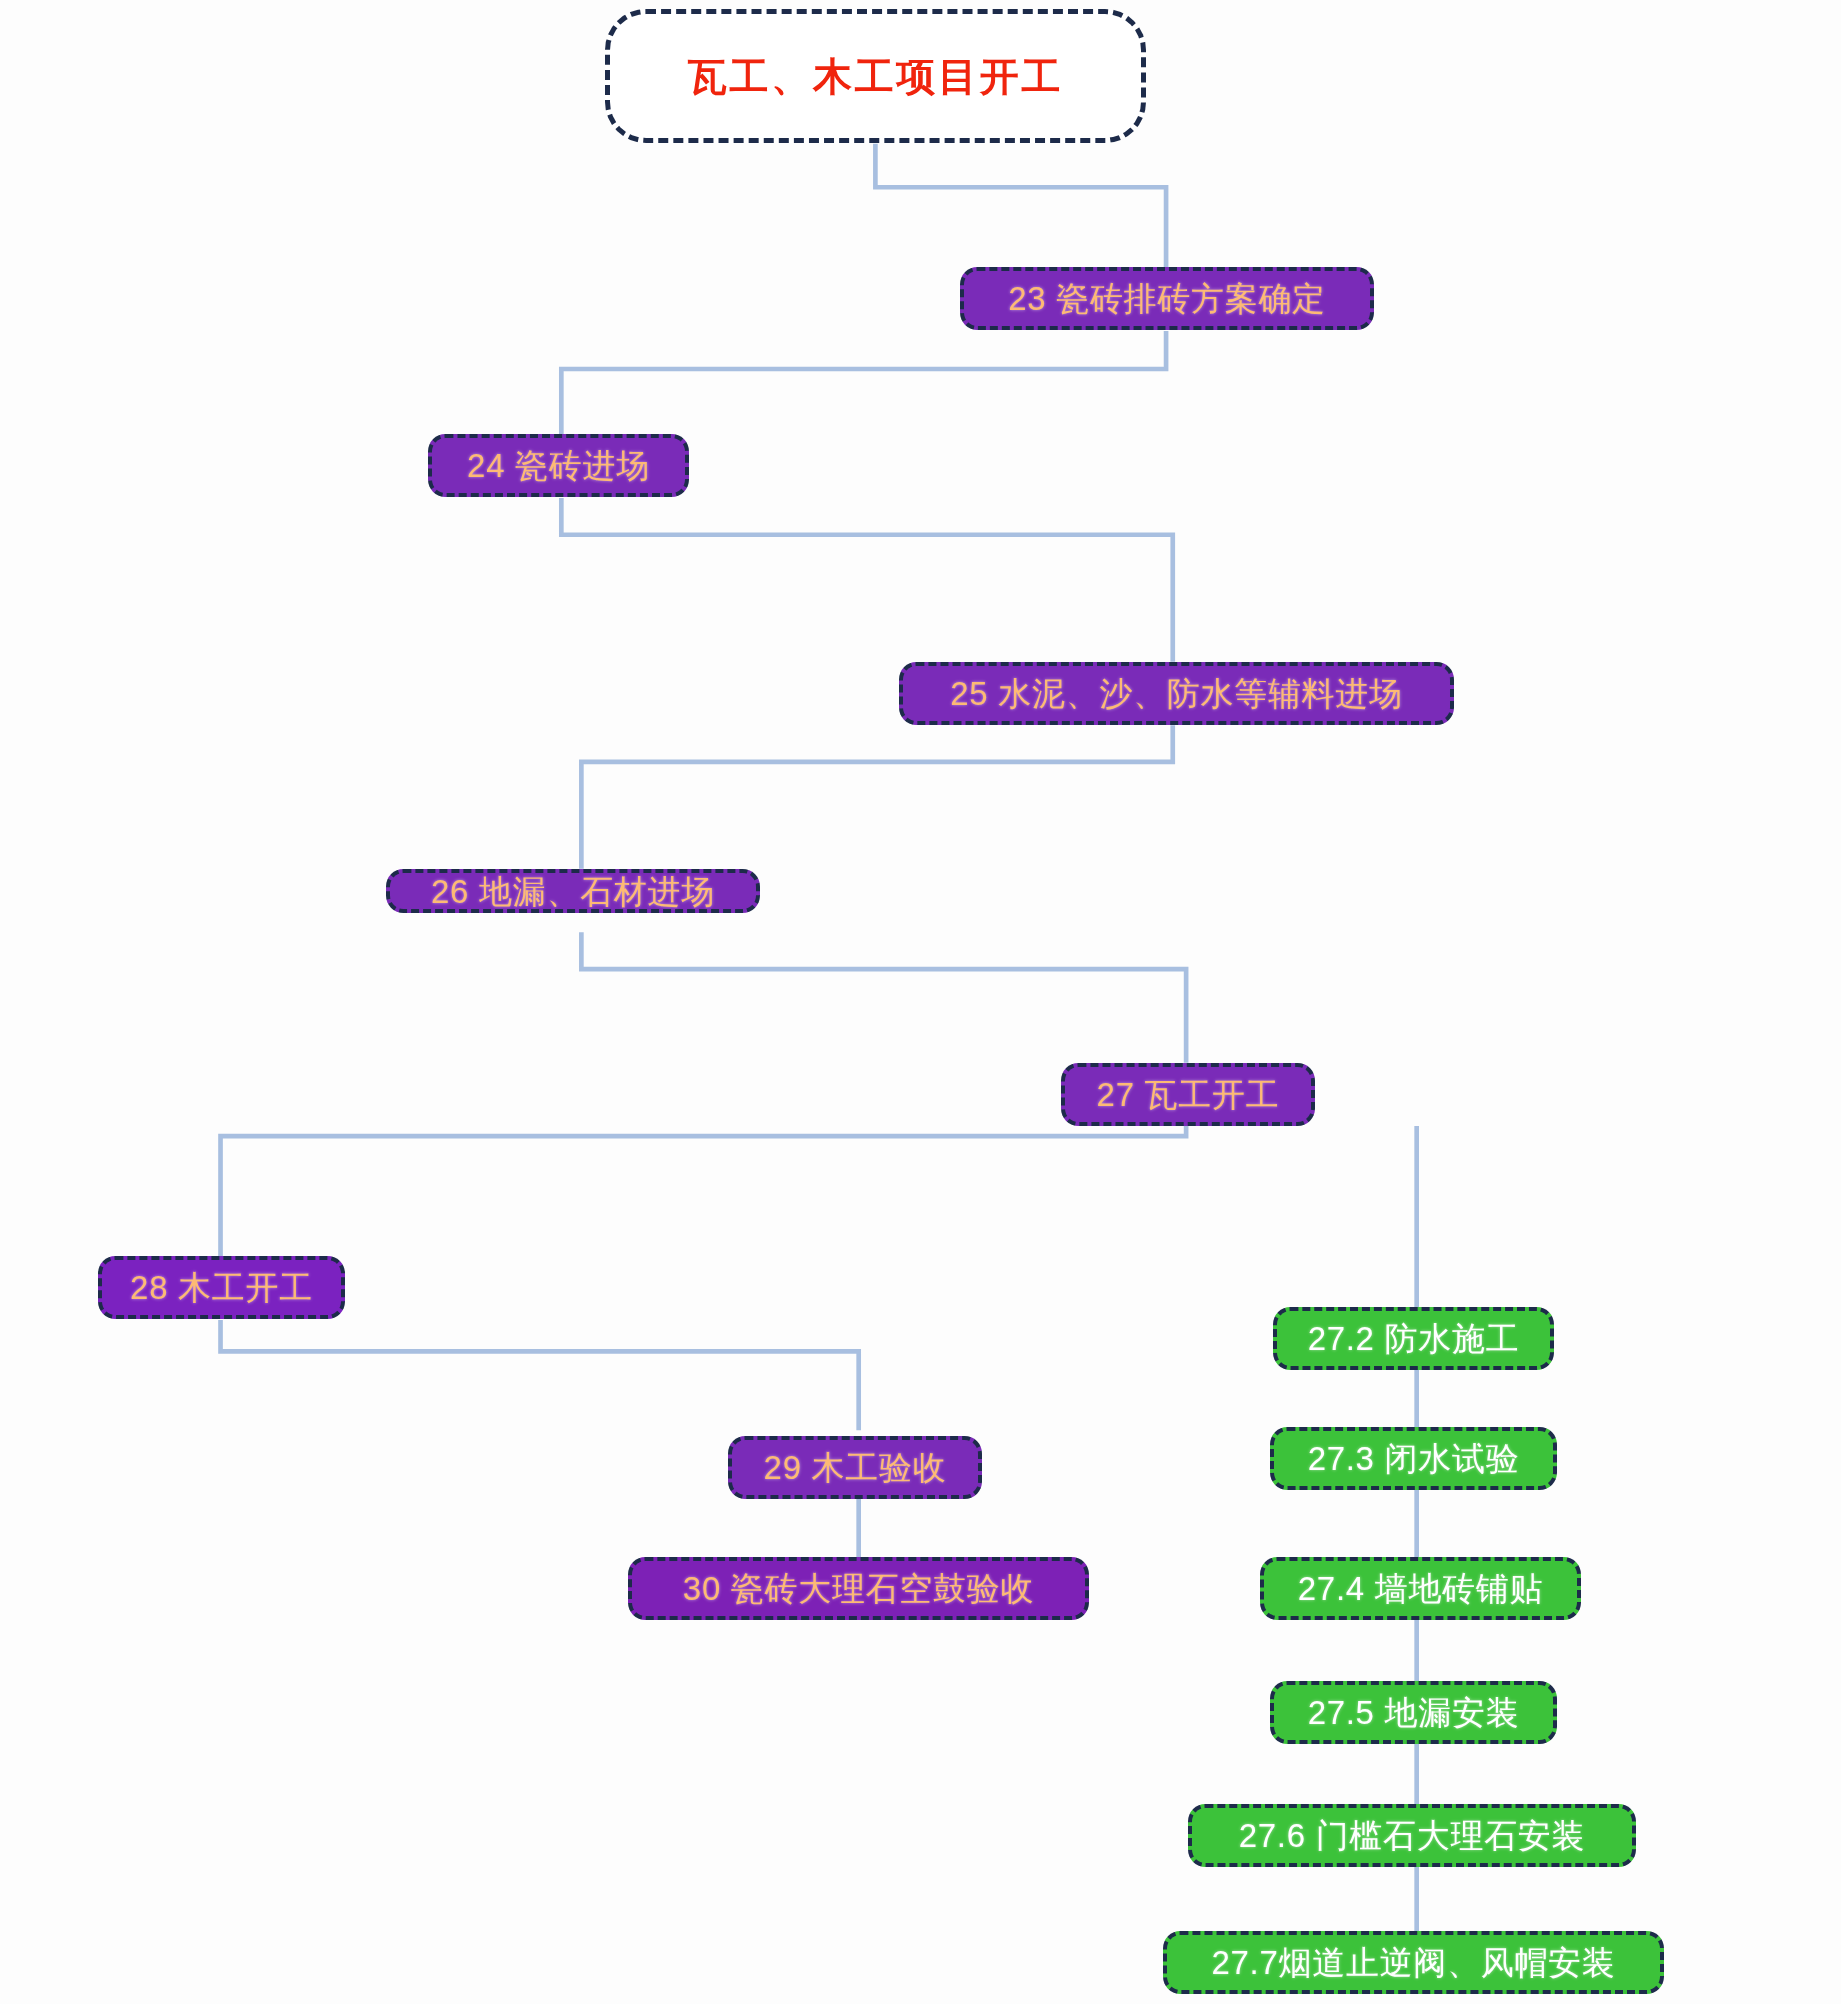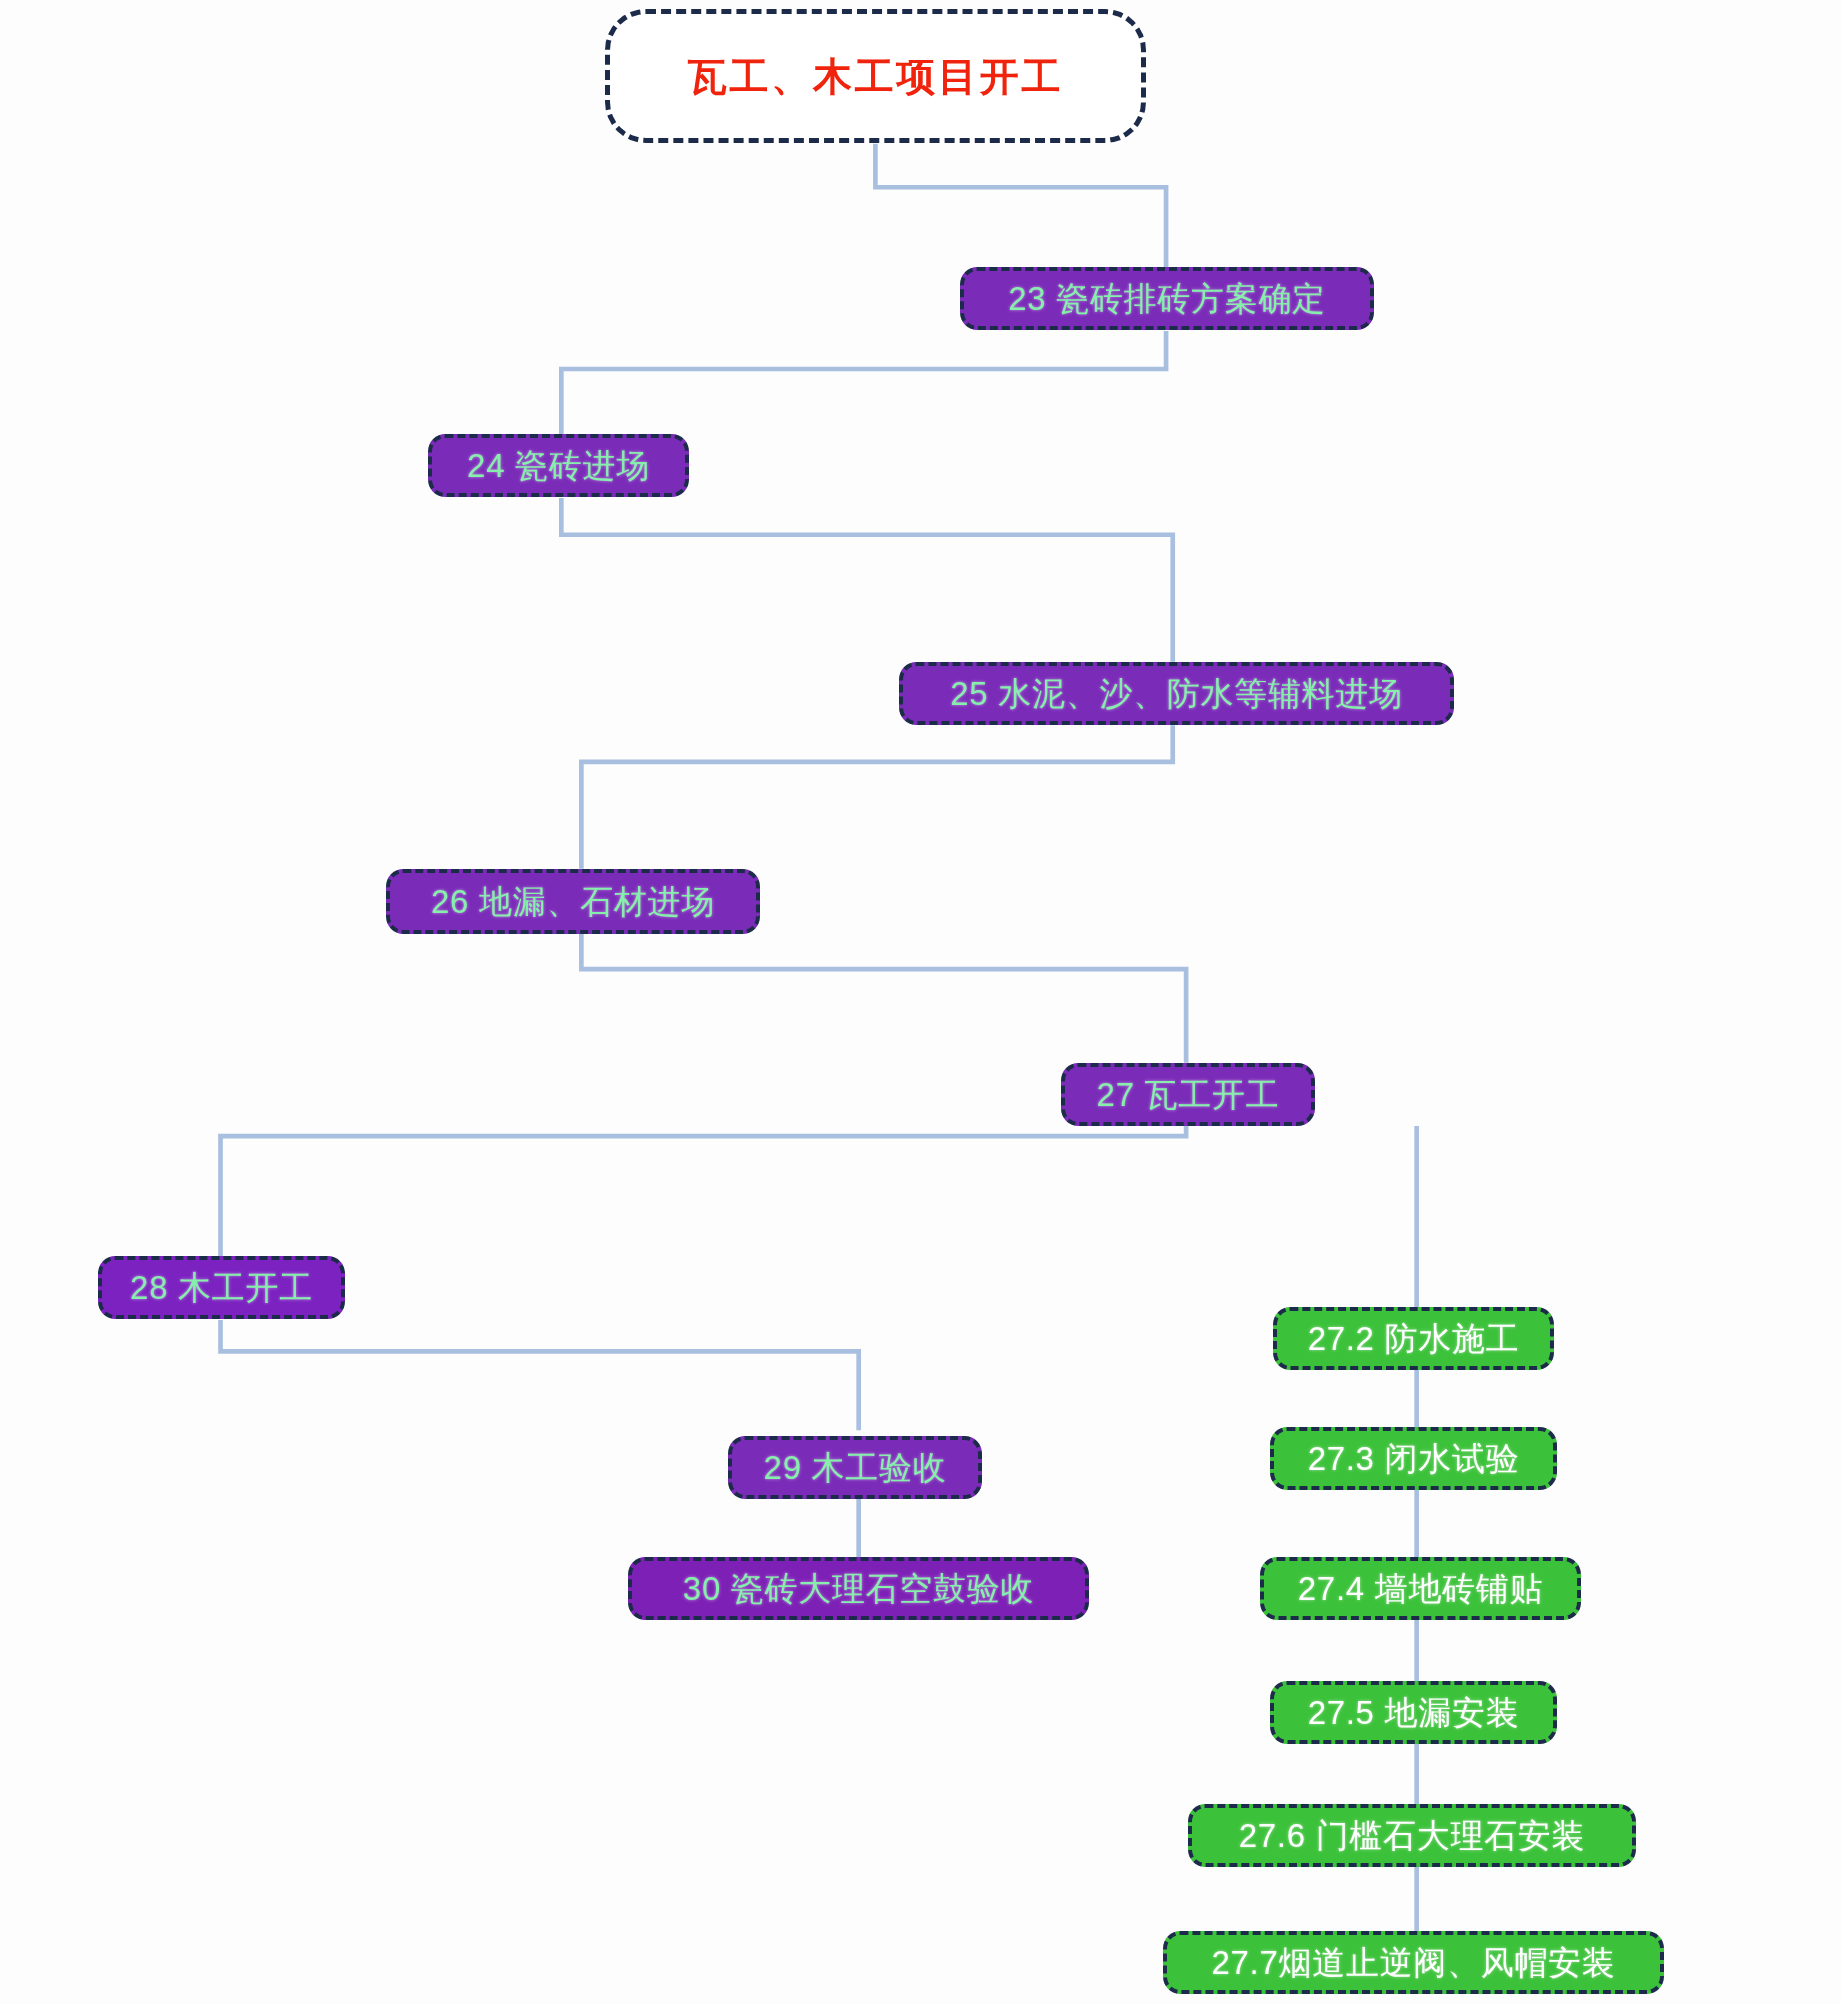--- a/index.html
+++ b/index.html
@@ -43,21 +43,21 @@
     background: #ffffff;
     color: #f0240d;
     font-weight: bold;
     font-size: 39px;
     border-radius: 41px;
     border-width: 5.3px;
     letter-spacing: 2.7px;
   }
   .node-purple {
     background: #7a2bb8;
-    color: #86efac;
+    color: #fdba74;
     font-size: 33px;
     text-shadow: 0 0 3.3px rgba(255,255,255,0.55);
   }
   .node-purple-alt {
     background: #7b22c0;
     text-align: right;
   }
   .node-purple-deep {
     background: #7d21b6;
   }
@@ -105,21 +105,21 @@
   </div>
 
   <div class="node node-purple" style="left:428px; top:434px; width:261px; height:63px;">
     <span>24 瓷砖进场</span>
   </div>
 
   <div class="node node-purple" style="left:899px; top:662px; width:555px; height:63px;">
     <span>25 水泥、沙、防水等辅料进场</span>
   </div>
 
-  <div class="node node-purple" style="left:386px; top:869px; width:374px; height:65px;">
+  <div class="node node-purple" style="left:386px; top:869px; width:374px; height:44px;">
     <span>26 地漏、石材进场</span>
   </div>
 
   <div class="node node-purple" style="left:1061px; top:1063px; width:254px; height:63px;">
     <span>27 瓦工开工</span>
   </div>
 
   <div class="node node-purple node-purple-alt" style="left:98px; top:1256px; width:247px; height:63px;">
     <span>28 木工开工</span>
   </div>

